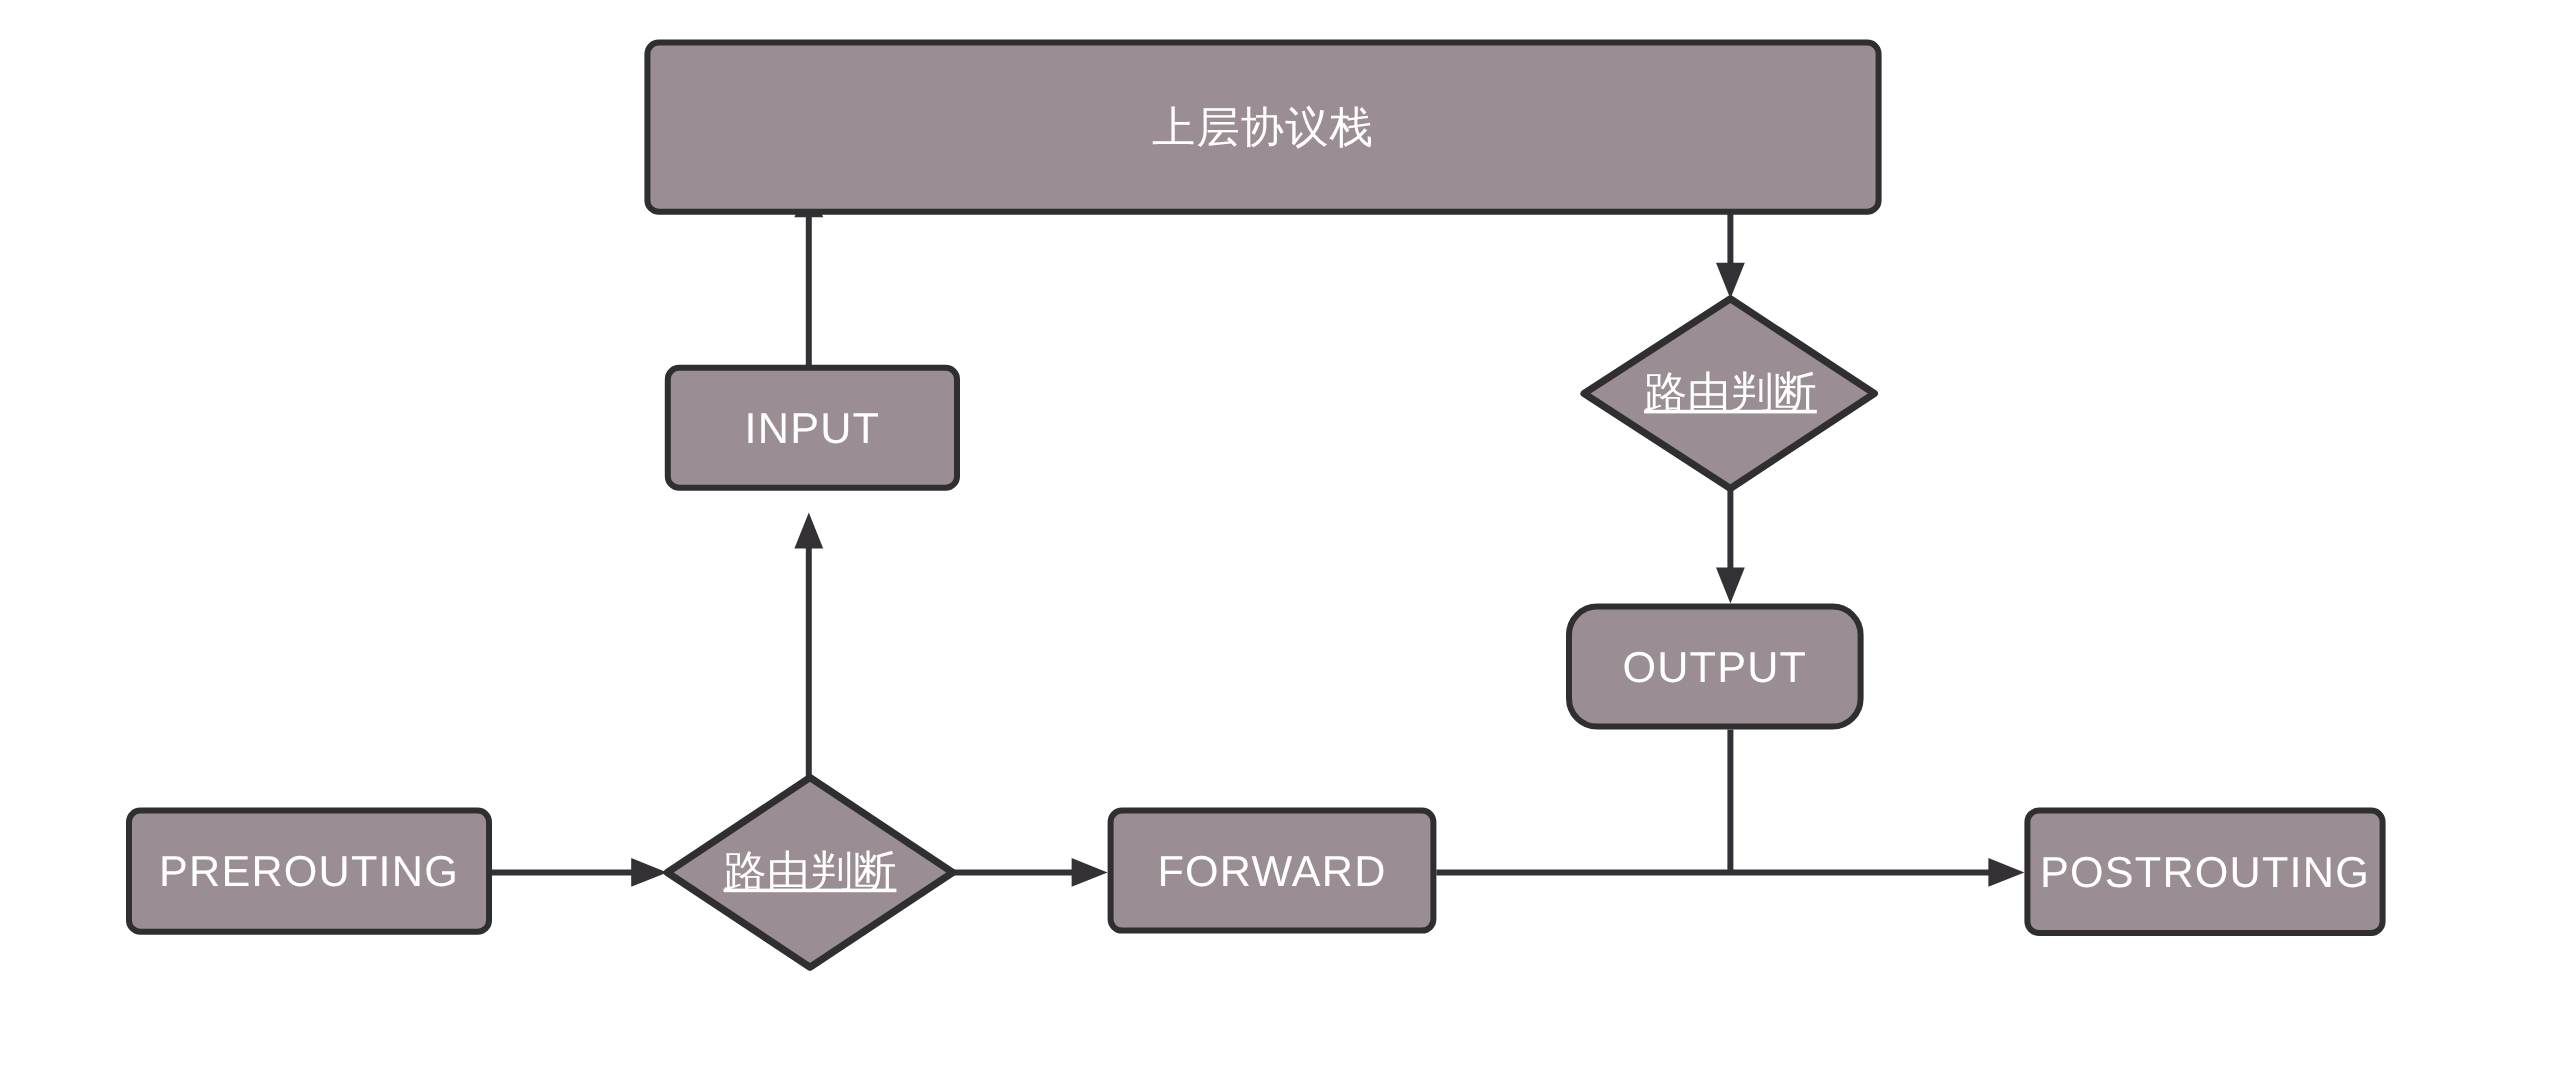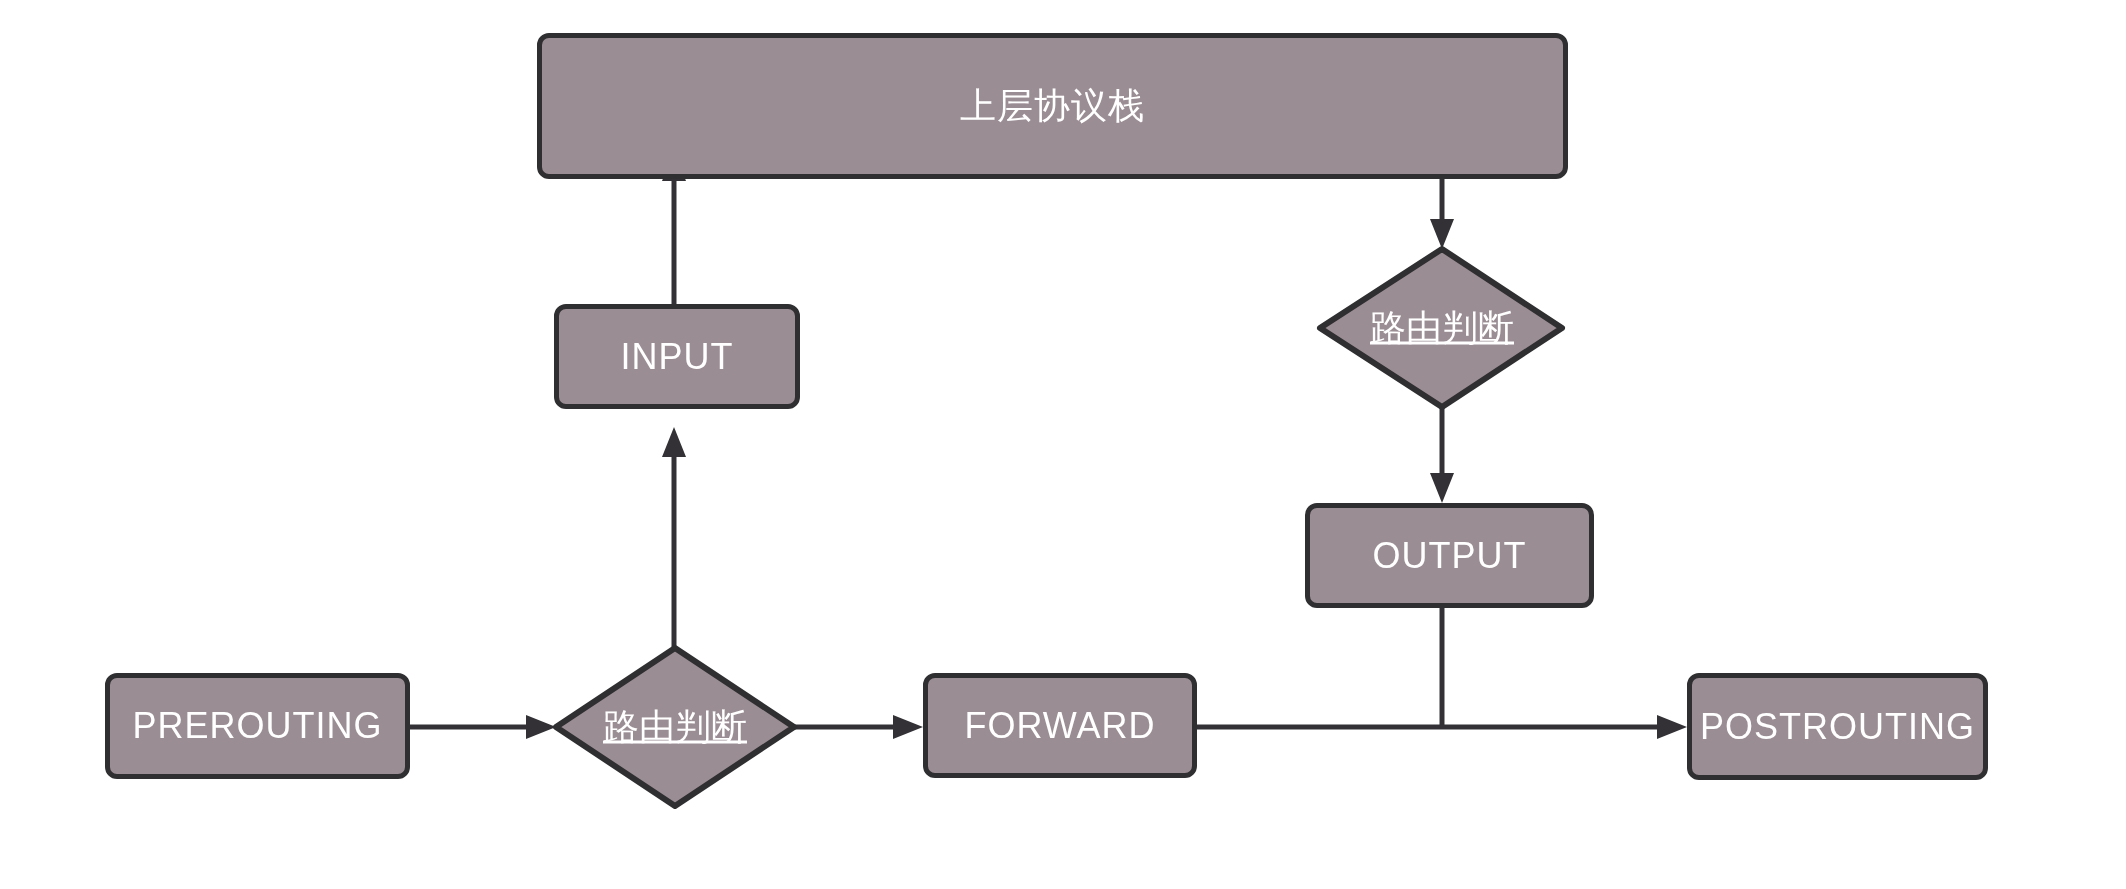--- a/index.html
+++ b/index.html
@@ -32,21 +32,21 @@
     position: absolute;
     transform: translate(-50%, -50%);
     color: var(--label-text);
     font-size: 36px;
     white-space: nowrap;
     text-decoration: underline;
   }
   
   #node-protocol-stack { left: 537px; top: 33px;  width: 1031px; height: 146px; }
   #node-input          { left: 538px; top: 304px; width: 246px;  height: 105px; margin-left: 16px; }
-  #node-output         { left: 1305px; top: 503px; width: 289px; height: 105px; }
+  #node-output         { left: 1305px; top: 503px; width: 248px; height: 105px; border-radius: 26px; }
   #node-prerouting     { left: 105px; top: 673px; width: 305px;  height: 106px; justify-content: center; }
   #node-forward        { left: 923px; top: 673px; width: 274px;  height: 105px; text-align: right; }
   #node-postrouting    { left: 1687px; top: 673px; width: 301px; height: 107px; }
   #label-routing-decision-bottom { left: 675px;  top: 727px; }
   #label-routing-decision-top    { left: 1442px; top: 328px; }
 </style>
 </head>
 <body>
 
 <div class="stage">

